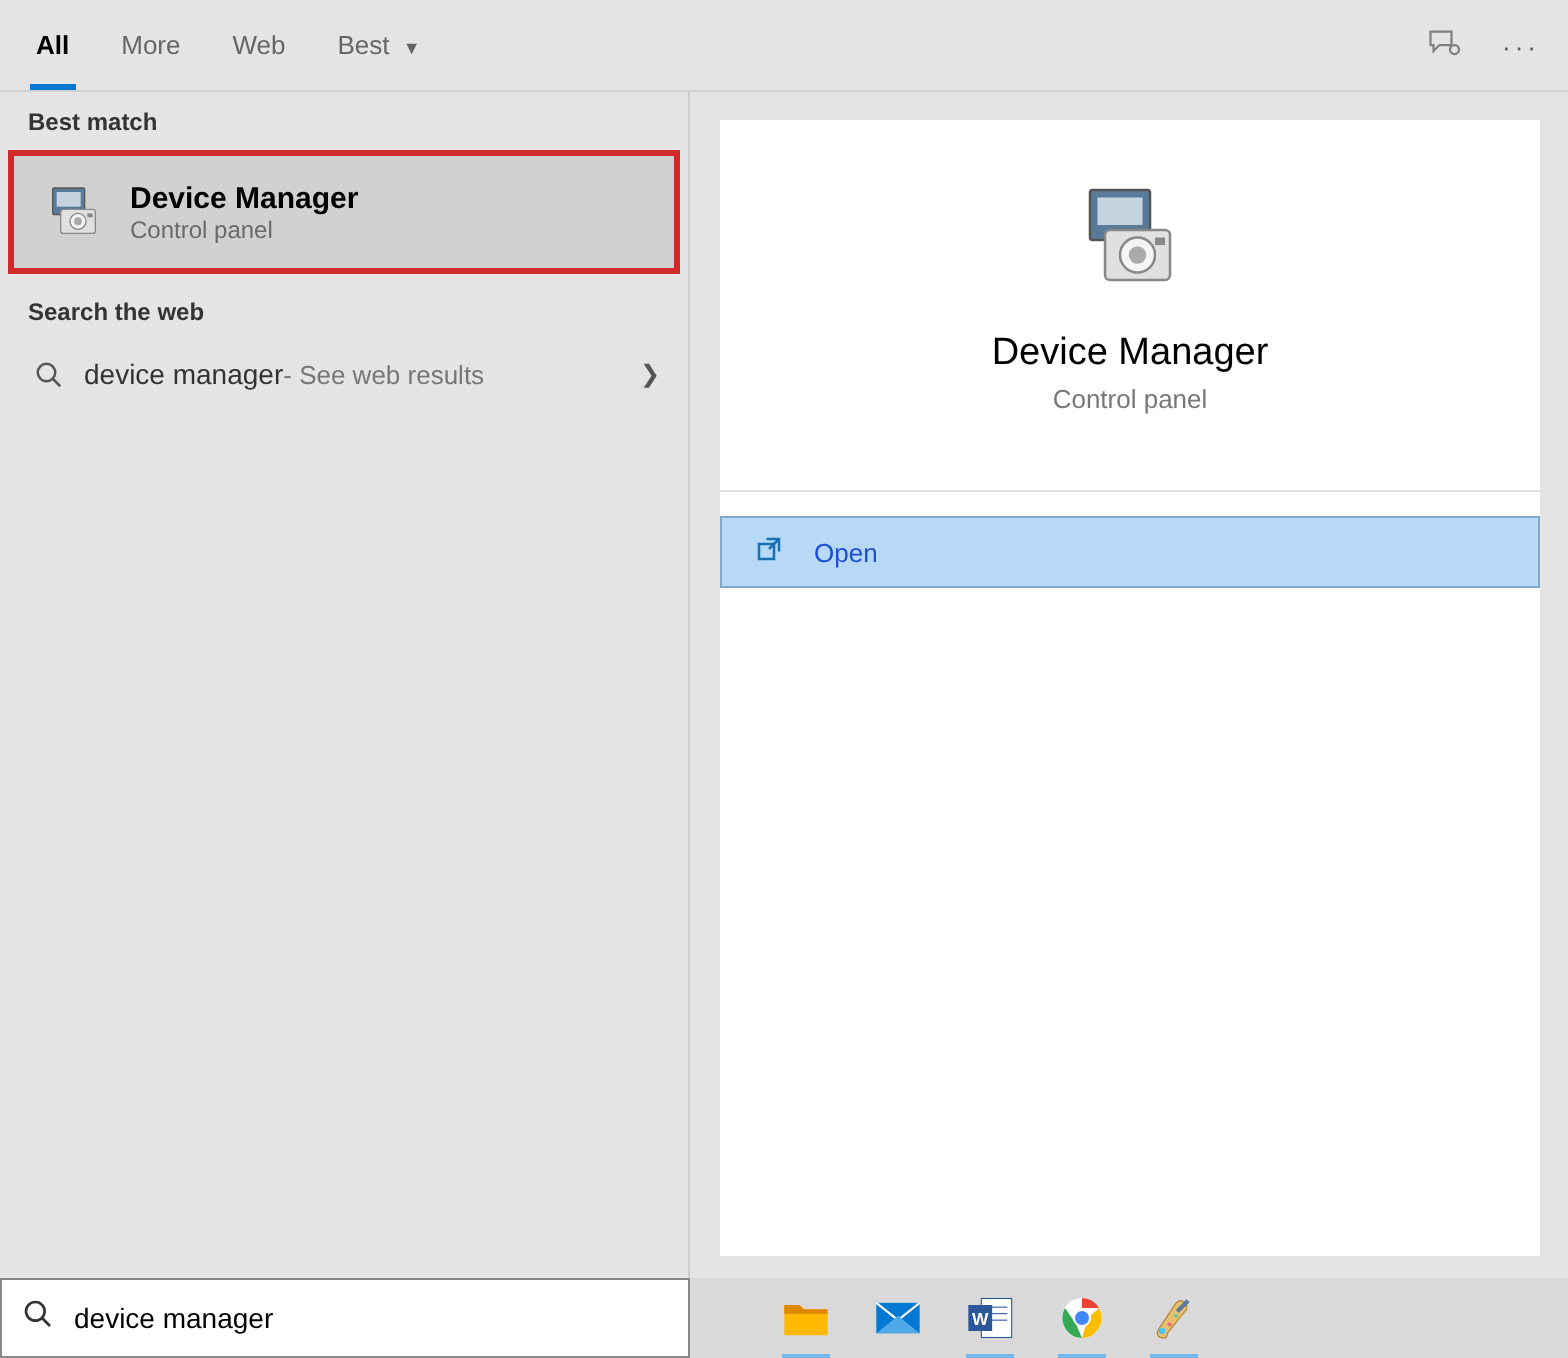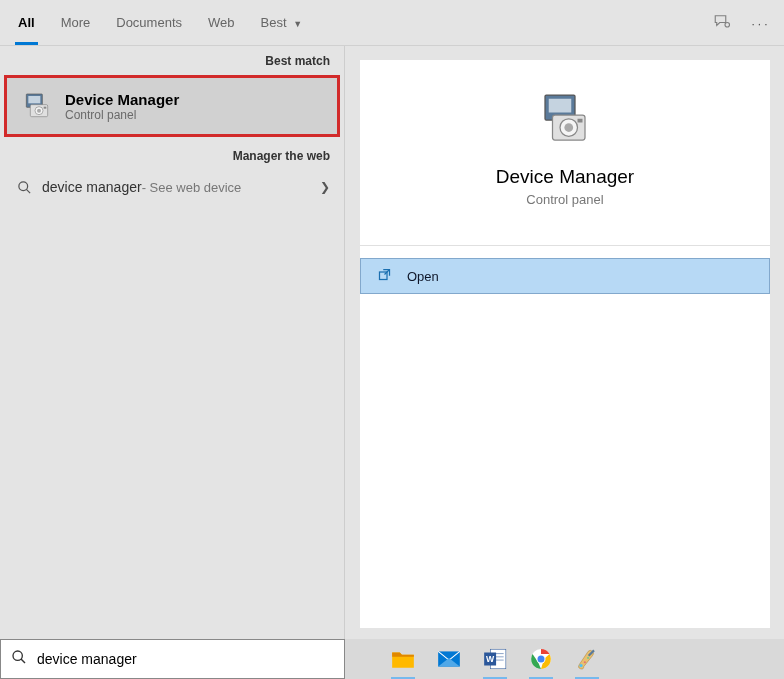--- a/index.html
+++ b/index.html
@@ -80,21 +80,20 @@
       width: 345px;
       bottom: 40px;
       background: #E4E4E4;
       border-right: 1px solid #CDCDCD;
     }
     .section-header {
       padding: 8px 14px 6px;
       font-size: 12px;
       color: #333;
       font-weight: 600;
-      text-align: right;
     }
     .best-match {
       margin: 1px 4px 4px 4px;
       background: #D1D1D1;
       display: flex;
       align-items: center;
       padding: 10px 12px;
       border: 3px solid #D22A2A;
       position: relative;
     }
@@ -182,21 +181,21 @@
       padding-top: 2px;
     }
     .action-item {
       margin: 0;
       background: #B7D9F5;
       border: 1px solid #82A8CC;
       display: flex;
       align-items: center;
       padding: 8px 16px;
       font-size: 13px;
-      color: #0f172a;
+      color: #1d4ed8;
     }
     .action-item .launch-icon {
       width: 20px;
       margin-right: 10px;
       color: #1a6fb0;
     }
     .white-fill {
       background: #FFF;
       margin: 0 14px;
       height: 334px;
@@ -258,21 +257,20 @@
       background: #76B9ED;
     }
   </style>
 </head>
 <body>
 
 <div class="tabs-bar">
   <div class="tabs">
     <div class="tab active">All</div>
     <div class="tab">More</div>
-    <div class="tab">Documents</div>
     <div class="tab">Web</div>
     <div class="tab">
       <span>Best</span>
       <span class="arrow">▼</span>
     </div>
   </div>
   <div class="header-right">
     <span class="feedback-icon">
       <svg width="18" height="18" viewBox="0 0 24 24" fill="none" stroke="#555" stroke-width="1.5">
         <path d="M3 5 h14 v9 h-8 l-4 4 v-4 h-2 z"></path>
@@ -296,31 +294,31 @@
         <circle cx="27" cy="31" r="3" fill="#aaa"></circle>
         <rect x="34" y="25" width="4" height="3" fill="#888"></rect>
       </svg>
     </div>
     <div>
       <div class="title">Device Manager</div>
       <div class="subtitle">Control panel</div>
     </div>
   </div>
 
-  <div class="section-header">Manager the web</div>
+  <div class="section-header">Search the web</div>
 
   <div class="web-result">
     <span class="search-ico">
       <svg width="15" height="15" viewBox="0 0 24 24" fill="none" stroke="#555" stroke-width="2">
         <circle cx="10" cy="10" r="7"></circle>
           <line x1="15" y1="15" x2="21" y2="21"></line>
       </svg>
     </span>
     <span>device manager</span>
-    <span class="sub"> - See web device</span>
+    <span class="sub"> - See web results</span>
     <span class="chev">❯</span>
   </div>
 </div>
 
 <div class="right-pane">
   <div class="detail-card">
     <div class="big-icon">
       <svg width="60" height="60" viewBox="0 0 48 48">
         <rect x="8" y="4" width="24" height="20" rx="1" fill="#5a7a9a" stroke="#555"></rect>
         <rect x="11" y="7" width="18" height="11" fill="#c5d3e0"></rect>

